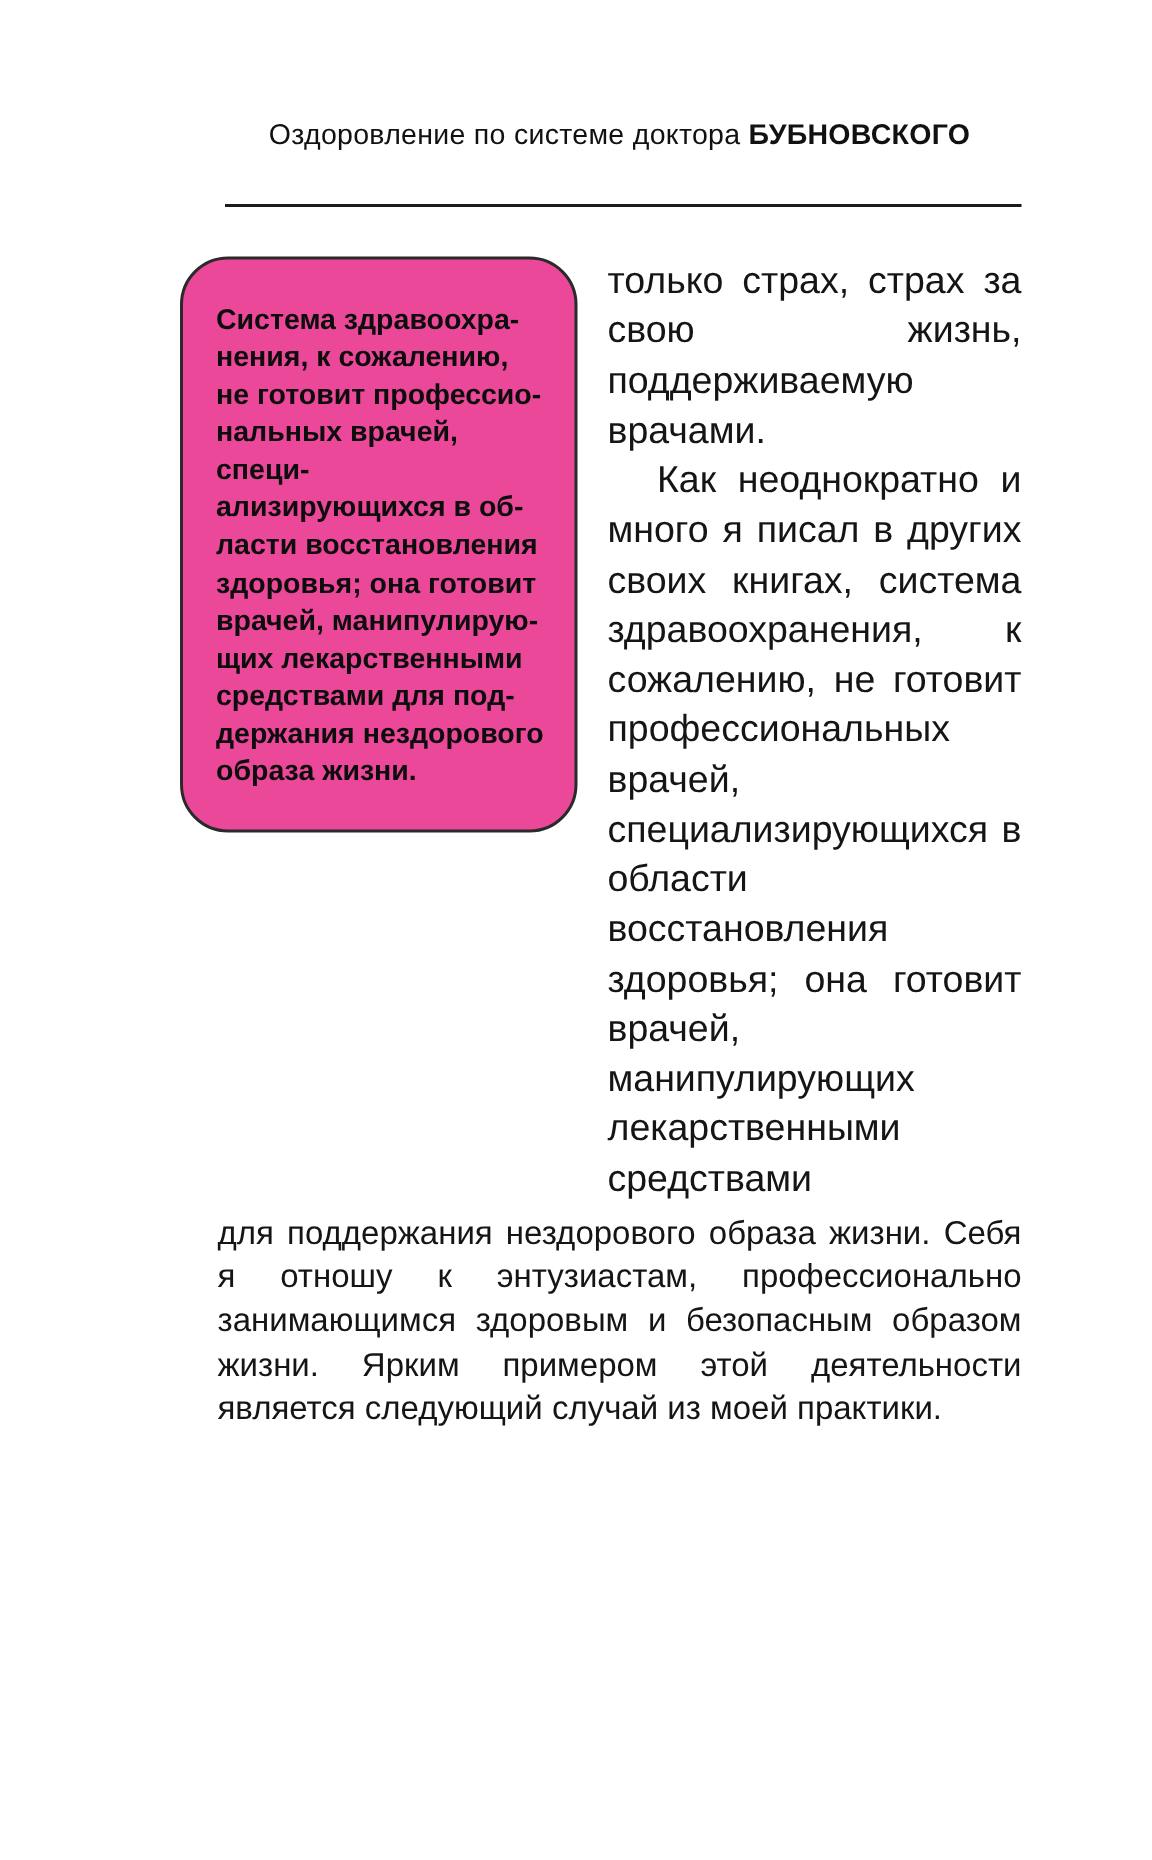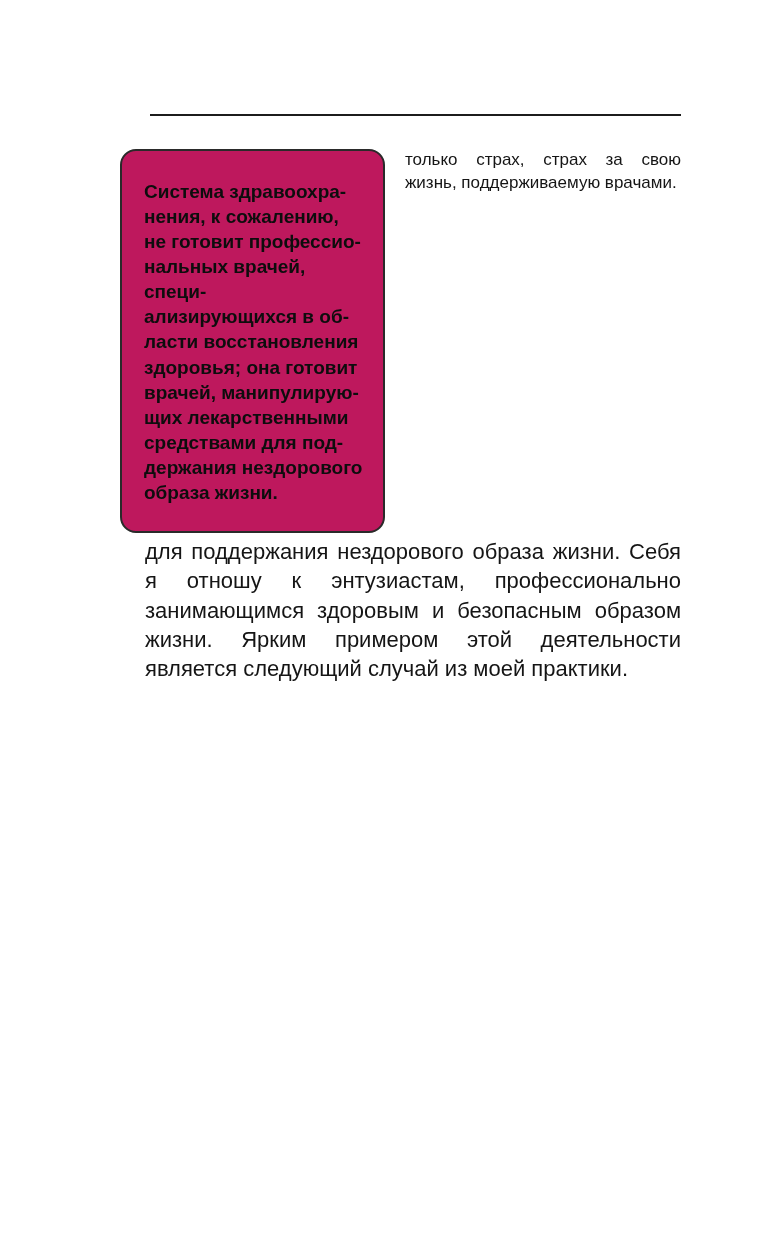--- a/index.html
+++ b/index.html
@@ -46,37 +46,37 @@
   .content-row {
     display: flex;
     align-items: flex-start;
   }
 
   .callout-box {
     flex: 0 0 265px;
     width: 265px;
     margin-left: -25px;
     border: 2.5px solid #2a2a2a;
-    border-radius: 16px;
+    border-radius: 32px;
     padding: 28px 20px 26px 22px;
-    background: #be185d;
+    background: #ec4899;
   }
 
   .callout-text {
     font-weight: bold;
     font-size: 19px;
     line-height: 1.32;
     color: #0d0d0d;
     white-space: pre-line;
   }
 
   .right-col {
     flex: 1 1 auto;
     margin-left: 20px;
-    font-size: 17px;
+    font-size: 25px;
     line-height: 1.33;
     text-align: justify;
     color: #151515;
   }
 
   .right-col p + p {
     margin-top: 0;
   }
 
   .right-col .indent {
@@ -89,20 +89,23 @@
     line-height: 1.33;
     text-align: justify;
     color: #151515;
   }
 </style>
 </head>
 <body>
 
 <div class="page">
 
+  <div class="running-head">
+    <span>Оздоровление по системе доктора </span><span class="bold-part">БУБНОВСКОГО</span>
+  </div>
 
   <div class="head-rule"></div>
 
   <div class="content-row">
 
     <div class="callout-box">
       <div class="callout-text">Система здравоохра-
 нения, к сожалению,
 не готовит профессио-
 нальных врачей, специ-
@@ -111,19 +114,20 @@
 здоровья; она готовит
 врачей, манипулирую-
 щих лекарственными
 средствами для под-
 держания нездорового
 образа жизни.</div>
     </div>
 
     <div class="right-col">
       <p>только страх, страх за свою жизнь, поддерживаемую врачами.</p>
+      <p class="indent">Как неоднократно и много я писал в других своих книгах, система здравоохранения, к сожалению, не готовит профессиональных врачей, специализирующихся в области восстановления здоровья; она готовит врачей, манипулирующих лекарственными средствами</p>
     </div>
 
   </div>
 
   <p class="full-para">для поддержания нездорового образа жизни. Себя я отношу к энтузиастам, профессионально занимающимся здоровым и безопасным образом жизни. Ярким примером этой деятельности является следующий случай из моей практики.</p>
 
 </div>
 
 </body></html>

